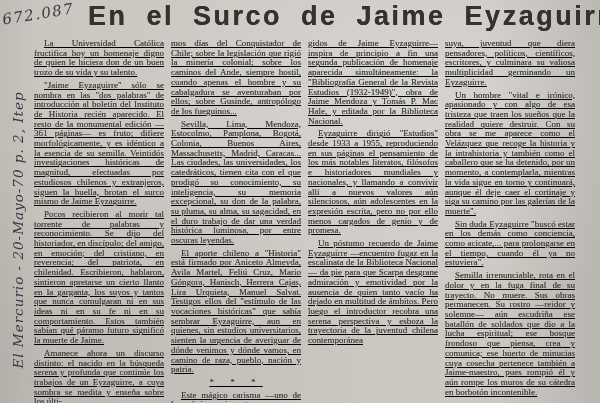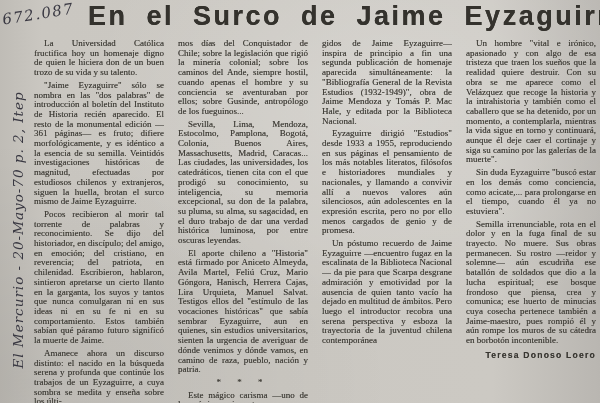--- a/index.html
+++ b/index.html
@@ -16,21 +16,21 @@
       linear-gradient(90deg, #bfbcb6, #cac7c1 7%, #ccc9c3 82%, #b9b6b1);
   }
   .headline {
     position:absolute; left:88px; top:1px; margin:0;
     font-family:"Liberation Sans", sans-serif; font-weight:bold;
     font-size:27px; letter-spacing:2.5px; word-spacing:9px;
     color:#34322d; white-space:nowrap; text-shadow:0 0 .6px #34322d;
   }
   .columns {
     position:absolute; left:34px; top:39px; width:562px; bottom:0;
-    display:flex; gap:14px; overflow:hidden;
+    display:flex; gap:7px; overflow:hidden;text-decoration:underline;
   }
   .col {
     flex:0 0 130px; width:130px;
     font-size:9px; line-height:9.7px; text-align:justify;
     color:#3f3d37;
   }
   .col p { margin:0 0 3px 0; text-indent:10px; text-shadow:0 0 .6px rgba(62,60,54,.65); }
   .col p.cont { text-indent:0; }
   .col p.separator { text-indent:0; text-align:center; letter-spacing:7px; margin:3px 0 3px 0; }
   .col p.byline {
@@ -66,34 +66,35 @@
   <div class="columns">
 
     <div class="col">
       <p>La Universidad Católica fructifica hoy un homenaje digno de quien le hiciera don de un buen trozo de su vida y su talento.</p>
       <p>"Jaime Eyzaguirre" sólo se nombra en las "dos palabras" de introducción al boletín del Instituto de Historia recién aparecido. El resto de la monumental edición —361 páginas— es fruto; difiere morfológicamente, y es idéntico a la esencia de su semilla. Veintidós investigaciones históricas de magnitud, efectuadas por estudiosos chilenos y extranjeros, siguen la huella, brotan el surco mismo de Jaime Eyzaguirre.</p>
       <p>Pocos recibieron al morir tal torrente de palabras y reconocimiento. Se dijo del historiador, en discípulo; del amigo, en emoción; del cristiano, en reverencia; del patriota, en chilenidad. Escribieron, hablaron, sintieron apretarse un cierto llanto en la garganta, los suyos y tantos que nunca comulgaran ni en sus ideas ni en su fe ni en su comportamiento. Estos también sabían qué páramo futuro significó la muerte de Jaime.</p>
       <p>Amanece ahora un discurso distinto: el nacido en la búsqueda serena y profunda que continúe los trabajos de un Eyzaguirre, a cuya sombra se medita y enseña sobre los últi-</p>
     </div>
 
     <div class="col">
-      <p class="cont">mos días del Conquistador de Chile; sobre la legislación que rigió la minería colonial; sobre los caminos del Ande, siempre hostil, cuando apenas el hombre y su conciencia se aventuraban por ellos; sobre Gusinde, antropólogo de los fueguinos...</p>
+      <p class="cont">mos días del Conquistador de Chile; sobre la legislación que rigió la minería colonial; sobre los caminos del Ande, siempre hostil, cuando apenas el hombre y su cabalgadura se aventuraban por ellos; sobre Gusinde, antropólogo de los fueguinos...</p>
       <p>Sevilla, Lima, Mendoza, Estocolmo, Pamplona, Bogotá, Colonia, Buenos Aires, Massachusetts, Madrid, Caracas... Las ciudades, las universidades, los catedráticos, tienen cita con el que prodigó su conocimiento, su inteligencia, su memoria excepcional, su don de la palabra, su pluma, su alma, su sagacidad, en el duro trabajo de dar una verdad histórica luminosa, por entre oscuras leyendas.</p>
       <p>El aporte chileno a "Historia" está firmado por Aniceto Almeyda, Avila Martel, Feliú Cruz, Mario Góngora, Hanisch, Herrera Cajas, Lira Urquieta, Manuel Salvat. Testigos ellos del "estímulo de las vocaciones históricas" que sabía sembrar Eyzaguirre, aun en quienes, sin estudios universitarios, sienten la urgencia de averiguar de dónde venimos y dónde vamos, en camino de raza, pueblo, nación y patria.</p>
       <p class="separator">* * *</p>
       <p>Este mágico carisma —uno de los más impresionantes sur-</p>
     </div>
 
     <div class="col">
       <p class="cont">gidos de Jaime Eyzaguirre— inspira de principio a fin una segunda publicación de homenaje aparecida simultáneamente: la "Bibliografía General de la Revista Estudios (1932-1949)", obra de Jaime Mendoza y Tomás P. Mac Hale, y editada por la Biblioteca Nacional.</p>
       <p>Eyzaguirre dirigió "Estudios" desde 1933 a 1955, reproduciendo en sus páginas el pensamiento de los más notables literatos, filósofos e historiadores mundiales y nacionales, y llamando a convivir allí a nuevos valores aún silenciosos, aún adolescentes en la expresión escrita, pero no por ello menos cargados de genio y de promesa.</p>
       <p>Un póstumo recuerdo de Jaime Eyzaguirre —encuentro fugaz en la escalinata de la Biblioteca Nacional— da pie para que Scarpa desgrane admiración y emotividad por la ausencia de quien tanto vacío ha dejado en multitud de ámbitos. Pero luego el introductor recobra una serena perspectiva y esboza la trayectoria de la juventud chilena contemporánea</p>
     </div>
 
     <div class="col">
+      <p class="cont">suya, juventud que diera pensadores, políticos, científicos, escritores, y culminara su valiosa multiplicidad germinando un Eyzaguirre.</p>
       <p>Un hombre "vital e irónico, apasionado y con algo de esa tristeza que traen los sueños que la realidad quiere destruir. Con su obra se me aparece como el Velázquez que recoge la historia y la intrahistoria y también como el caballero que se ha detenido, por un momento, a contemplarla, mientras la vida sigue en torno y continuará, aunque él deje caer el cortinaje y siga su camino por las galerías de la muerte".</p>
       <p>Sin duda Eyzaguirre "buscó estar en los demás como conciencia, como acicate,... para prolongarse en el tiempo, cuando él ya no estuviera".</p>
       <p>Semilla irrenunciable, rota en el dolor y en la fuga final de su trayecto. No muere. Sus obras permanecen. Su rostro —reidor y solemne— aún escudriña ese batallón de soldados que dio a la lucha espiritual; ese bosque frondoso que piensa, crea y comunica; ese huerto de minucias cuya cosecha pertenece también a Jaime-maestro, pues rompió él y aún rompe los muros de su cátedra en borbotón incontenible.</p>
       <p class="byline">Teresa Donoso Loero</p>
     </div>
 
   </div>
 </div>
 
 </body></html>

